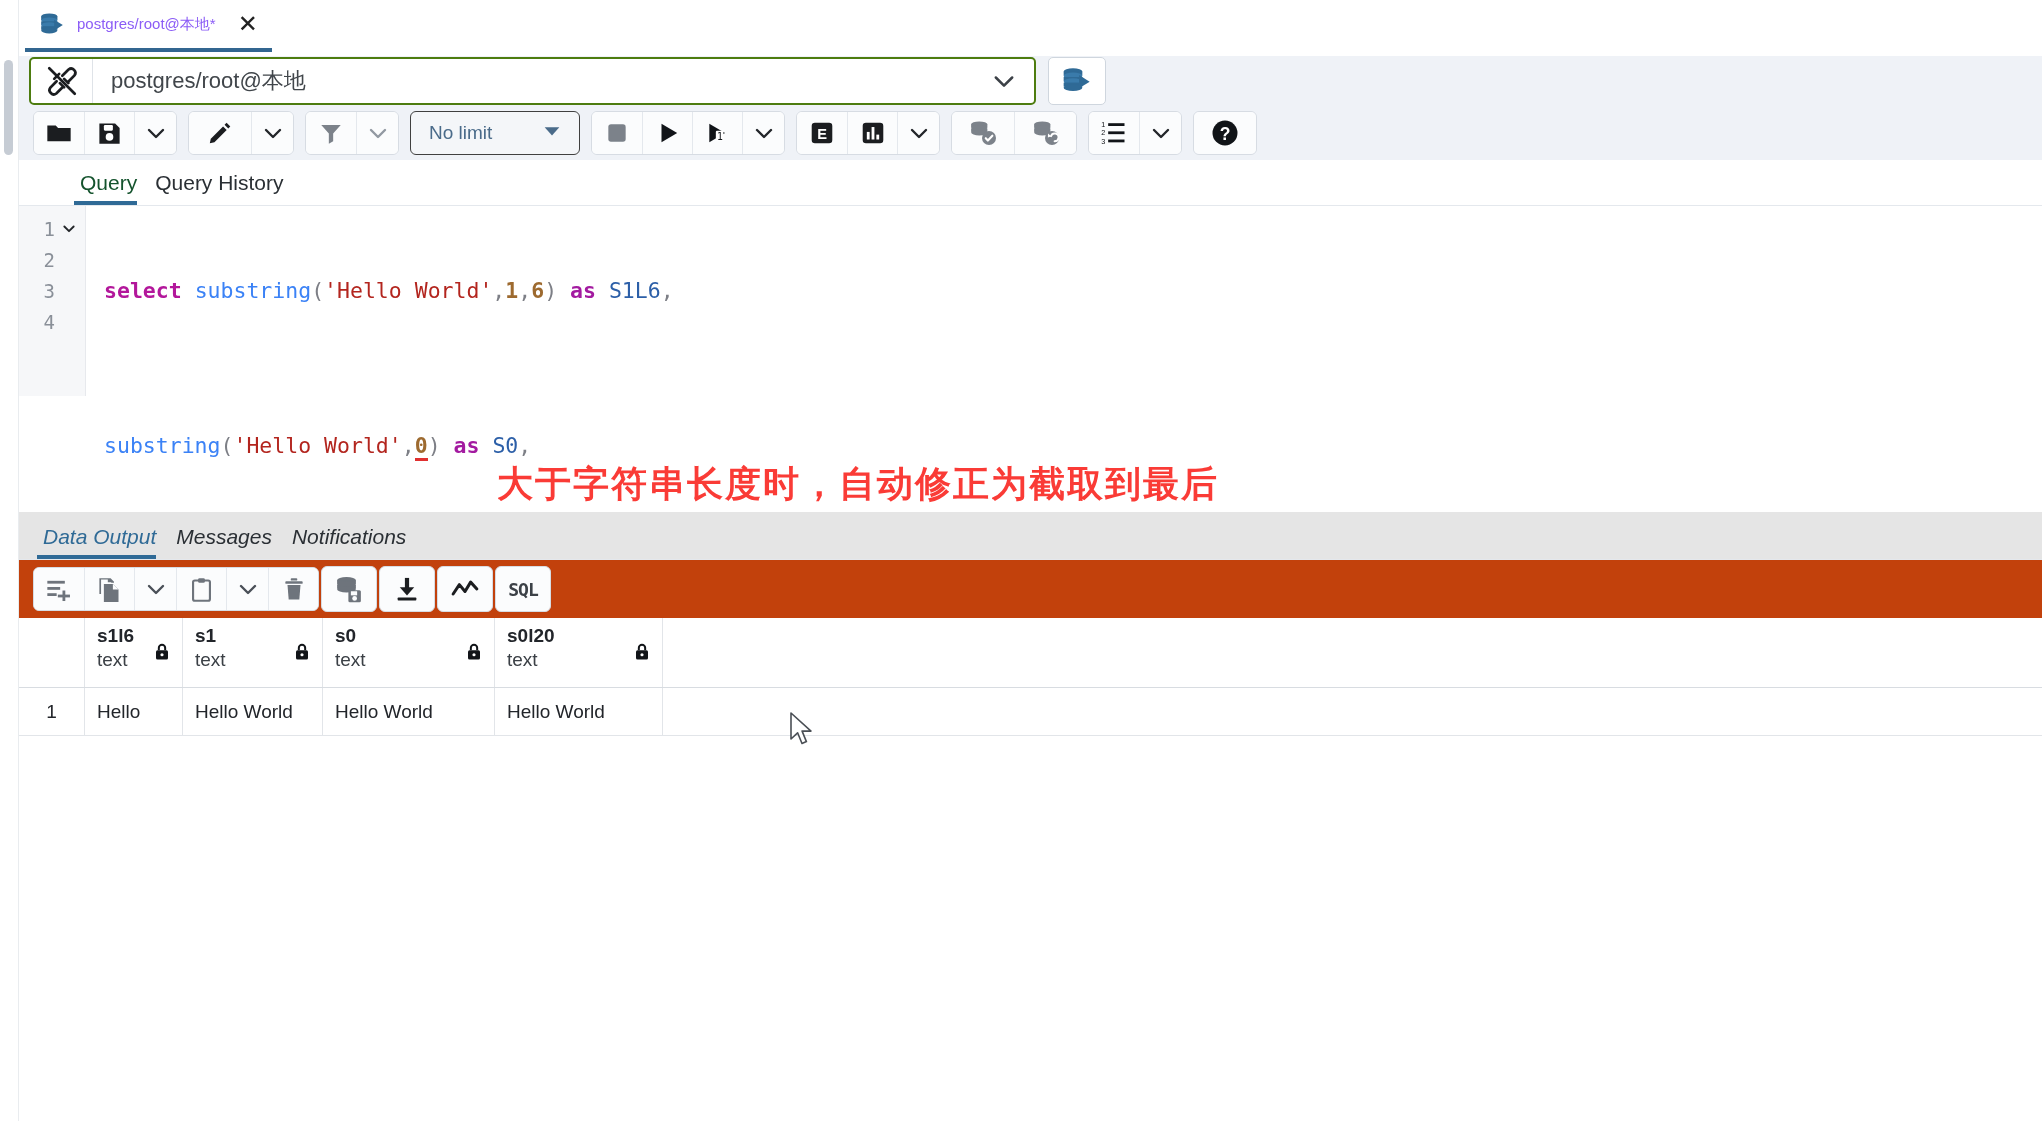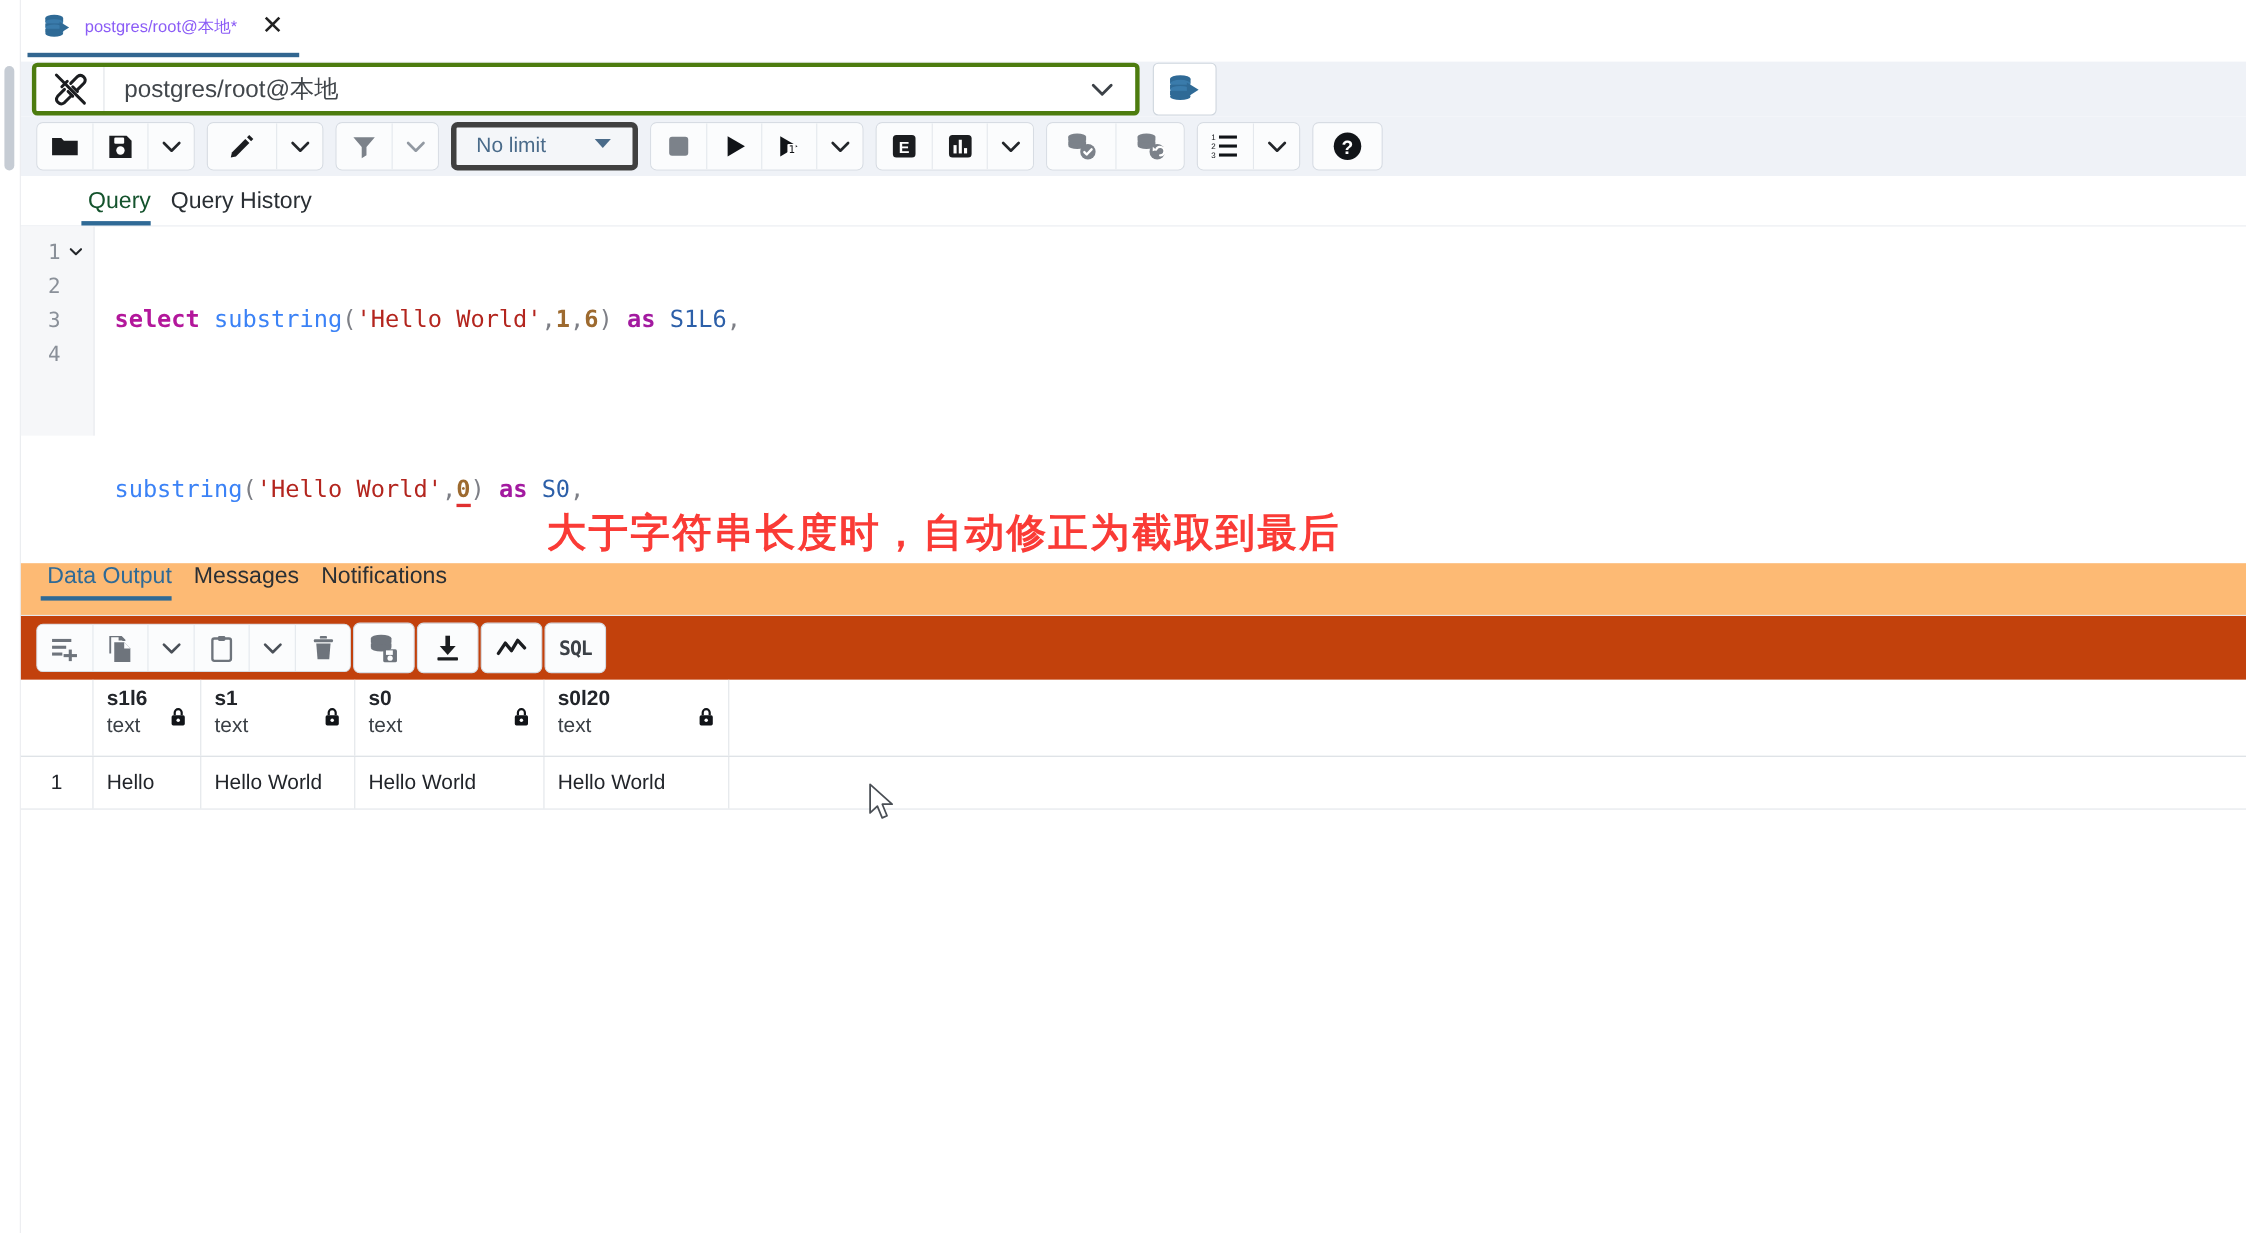--- a/index.html
+++ b/index.html
@@ -51,21 +51,21 @@
   }
 
   
   .connbar {
     position:absolute; left:19px; top:56px; right:0; height:50px;
     background:#eff2f7;
     display:flex; align-items:center; padding:0 0 0 10px;
   }
   .conn-select {
     display:flex; align-items:center; height:48px; width:1007px;
-    background:#fff; border:4px solid #4d7c0f; border-radius:5px;
+    background:#fff; border:2px solid #4d7c0f; border-radius:5px;
     overflow:hidden;
   }
   .conn-plug {
     width:62px; height:100%; display:flex; align-items:center; justify-content:center;
     border-right:1px solid #dfe3e8;
   }
   .conn-text {
     flex:1; padding-left:18px; font-size:22px; color:#41464b;
     white-space:nowrap; overflow:hidden;
   }
@@ -87,21 +87,21 @@
     border:1px solid #d7dce3; border-radius:6px; background:#fbfcfd;
     overflow:hidden;
   }
   .tb-btn {
     width:50px; height:42px; display:flex; align-items:center; justify-content:center;
     background:#fbfcfd; cursor:pointer;
   }
   .tb-btn + .tb-btn { border-left:1px solid #e4e8ed; }
   .tb-btn.caret { width:42px; }
   .tb-limit {
-    width:170px; height:44px; border:5px solid #404040; border-radius:6px;
+    width:170px; height:44px; border:1px solid #404040; border-radius:6px;
     background:#f4f6f9; display:flex; align-items:center; justify-content:space-between;
     padding:0 16px 0 18px; cursor:pointer;
   }
   .tb-limit span { font-size:19px; color:#4a6b8a; }
   .tb-btn.wide { width:62px; }
 
   
   .qtabs {
     position:absolute; left:19px; top:160px; right:0; height:46px;
     background:#fff; display:flex; align-items:flex-end; padding-left:18px;
@@ -151,22 +151,23 @@
     position:absolute; color:#fa3b36; font-weight:700;
     font-family:"DejaVu Serif", serif;
     white-space:nowrap; pointer-events:none;
   }
   #anno1 { left:688px; top:325px; font-size:36px; letter-spacing:1px; }
   #anno2 { left:497px; top:460px; font-size:36px; letter-spacing:2px; }
 
   
   .otabs {
     position:absolute; left:19px; top:512px; right:0; height:48px;
-    background:#fdba74; display:flex; align-items:flex-start; padding-left:18px;
+    background:#e5e5e5; display:flex; align-items:flex-end; padding-left:18px;
     border-bottom:1px solid #e4e8ed;
+    font-style:italic;
   }
   .otab {
     font-size:21px; padding:0 14px 10px 6px; color:#2a2f34; cursor:pointer;
     position:relative;
   }
   .otab.active { color:#2f6a96; }
   .otab.active:after {
     content:""; position:absolute; left:0; right:14px; bottom:0;
     height:4px; background:#2f6a96;
   }

